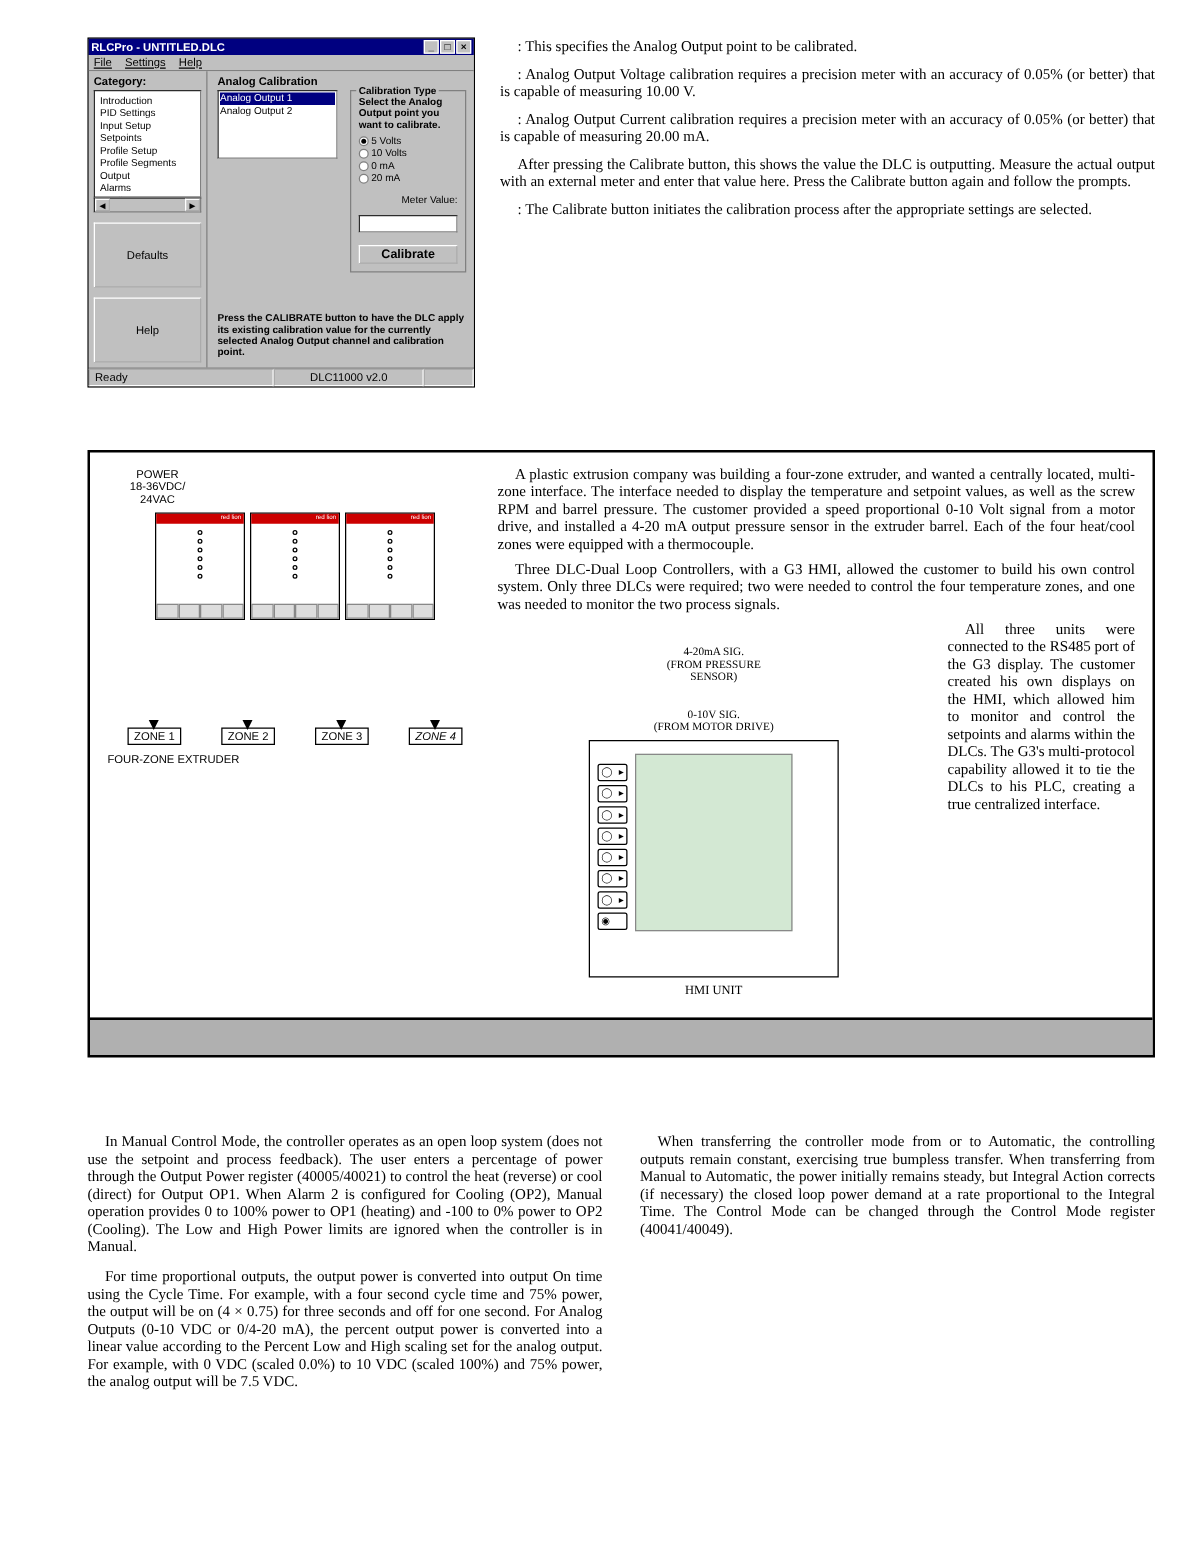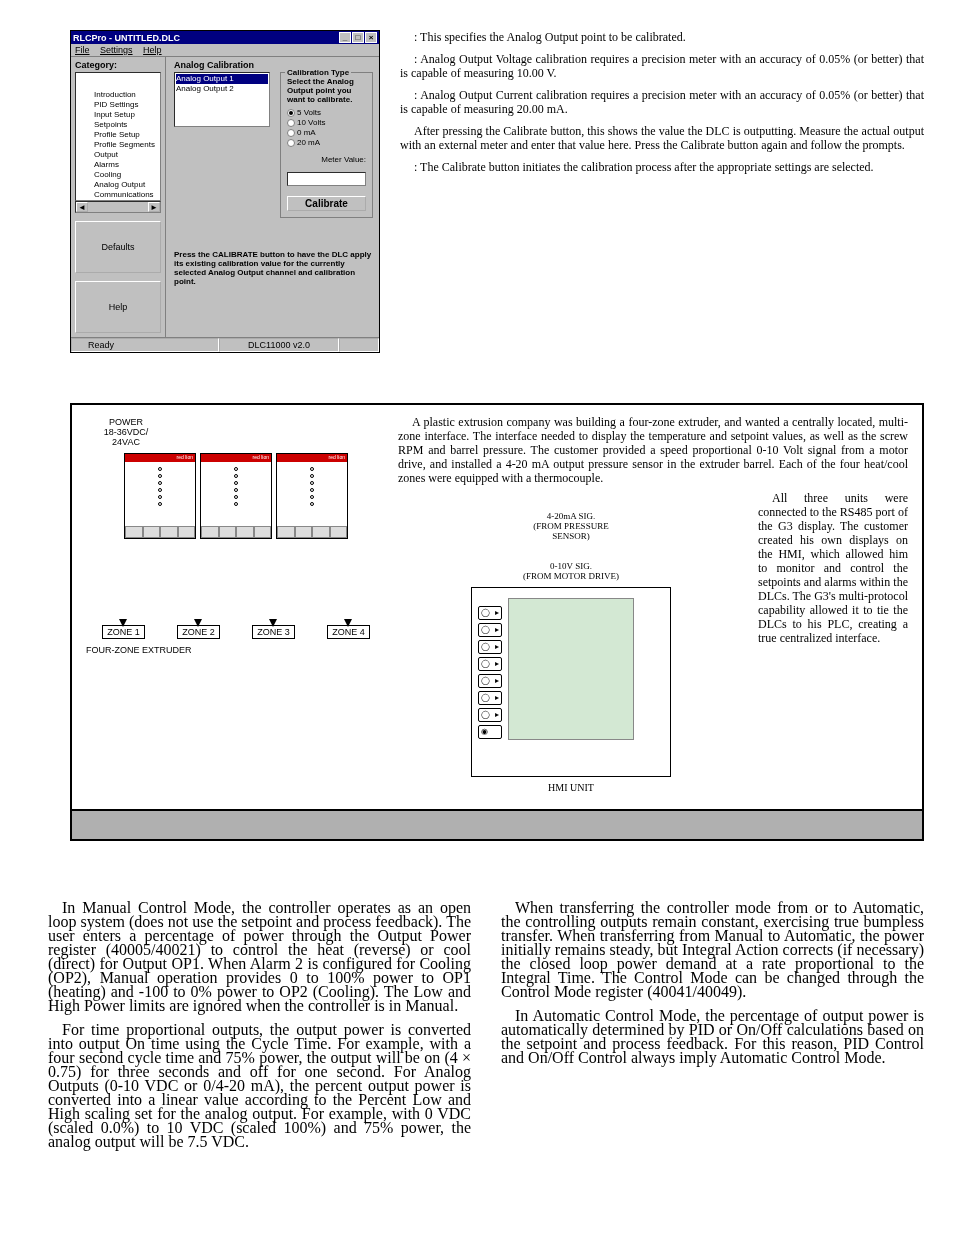--- a/index.html
+++ b/index.html
@@ -40,24 +40,24 @@
 
   .cat-col {
     width: 95px;
     padding: 3px 4px 4px 4px;
     border-right: 1px solid #808080;
   }
   .cat-col .lbl { font-weight: bold; margin-bottom:2px;}
   .cat-list {
     background: #fff;
     border: 1px inset #808080;
-    padding: 17px;
+    padding: 3px;
     font-size: 8px;
     line-height: 10px;
-    height: 129px;
+    height: 86px;
     overflow: hidden;
   }
   .cat-list div { padding: 0 1px; white-space: nowrap; }
   .cat-scroll { height:12px; background:#c0c0c0; border:1px inset #808080; display:flex;justify-content:space-between;font-size:8px;}
   .cat-scroll span{background:#c0c0c0;border:1px outset #fff;width:12px;text-align:center;}
   .cat-btn {
     margin-top: 8px;
     border: 1px outset #fff;
     background: #c0c0c0;
     padding: 20px 0;
@@ -74,21 +74,21 @@
   .fieldset .legend{position:absolute;top:-5px;left:4px;background:#c0c0c0;padding:0 2px;font-weight:bold;}
   .radio { display:flex;align-items:center;gap:2px;margin-top:1px;}
   .radio .r{width:8px;height:8px;border:1px solid #808080;border-radius:50%;background:#fff;display:inline-block;}
   .radio .r.on::after{content:"";display:block;width:4px;height:4px;background:#000;border-radius:50%;margin:1px;}
   .mv-box { border:1px inset #808080;background:#fff;height:14px;margin-top:8px;}
   .mv-lbl{font-size:8px;text-align:right;margin-top:8px;}
   .cal-btn{border:1px outset #fff;background:#c0c0c0;text-align:center;margin-top:10px;padding:1px 0;font-weight:bold;font-size:10px;}
   .instr { font-size:8px; font-weight:bold; margin-top:32px; line-height:9px;}
 
   .statusbar { display:flex;border-top:1px solid #808080;font-size:9px;}
-  .statusbar div{border:1px inset #fff;padding:1px 16px;}
+  .statusbar div{border:1px inset #fff;padding:1px 4px;}
   .statusbar .s1{flex:1;}
   .statusbar .s2{width:120px;text-align:center;}
   .statusbar .s3{width:40px;}
 
   
   .top-paras { flex: 1; text-align: justify; font-size: 12px; line-height: 14px; }
   .top-paras p { margin-bottom: 8px; text-indent: 14px; }
 
   
   .mid-box {
@@ -129,22 +129,22 @@
   .hmi-screen{border:1px solid #888;background:#d3e8d3;position:absolute;top:10px;left:36px;right:36px;bottom:36px;}
   .hmi-sidebtn{position:absolute;left:6px;width:24px;}
   .hmi-sidebtn div{border:1px solid #000;height:14px;margin-bottom:3px;border-radius:2px;display:flex;align-items:center;justify-content:space-between;padding:0 2px;font-size:8px;}
   .hmi-brand{position:absolute;top:10px;right:42px;font-size:8px;color:#c00;font-weight:bold;}
   .hmi-lbl{text-align:center;font-size:10px;margin-top:4px;}
 
   
   .bottom-cols {
     display:flex;
     gap: 30px;
-    margin: 60px 30px 0 48px;
-    font-size: 16px;
+    margin: 60px 30px 0 70px;
+    font-size: 12px;
     line-height: 14px;
     text-align: justify;
   }
   .bottom-cols .col { flex:1; }
   .bottom-cols p { margin-bottom:10px; text-indent:14px;}
 </style>
 </head>
 <body>
 
 <div class="top-section">
@@ -300,27 +300,28 @@
               <span></span>
               <span></span>
               <span></span>
             </div>
         </div>
       </div>
       <div class="zones">
         <div style="text-align:center;"><div class="arrow-down"></div><span>ZONE 1</span></div>
         <div style="text-align:center;"><div class="arrow-down"></div><span>ZONE 2</span></div>
         <div style="text-align:center;"><div class="arrow-down"></div><span>ZONE 3</span></div>
-        <div style="text-align:right;"><div class="arrow-down"></div><span>ZONE 4</span></div>
+        <div style="text-align:right;font-style:italic;"><div class="arrow-down"></div><span>ZONE 4</span></div>
       </div>
       <div class="dlabel">FOUR-ZONE EXTRUDER</div>
     </div>
 
     <div class="mid-text">
       <p>A plastic extrusion company was building a four-zone extruder, and wanted a centrally located, multi-zone interface. The interface needed to display the temperature and setpoint values, as well as the screw RPM and barrel pressure. The customer provided a speed proportional 0-10 Volt signal from a motor drive, and installed a 4-20 mA output pressure sensor in the extruder barrel. Each of the four heat/cool zones were equipped with a thermocouple.</p>
+      <p>Three DLC-Dual Loop Controllers, with a G3 HMI, allowed the customer to build his own control system. Only three DLCs were required; two were needed to control the four temperature zones, and one was needed to monitor the two process signals.</p>
 
       <div class="mid-flex2">
         <div class="hmi-block">
           <div class="sig-lbl"><span style="white-space:pre-line;">4-20mA SIG.
 (FROM PRESSURE
 SENSOR)</span></div>
           <div class="sig-lbl" style="margin-bottom:6px;"><span style="white-space:pre-line;">0-10V SIG.
 (FROM MOTOR DRIVE)</span></div>
           <div class="hmi">
             <div class="hmi-brand">red lion</div>
@@ -370,15 +371,14 @@
   <div class="grey-bar"></div>
 </div>
 
 <div class="bottom-cols">
   <div class="col">
     <p>In Manual Control Mode, the controller operates as an open loop system (does not use the setpoint and process feedback). The user enters a percentage of power through the Output Power register (40005/40021) to control the heat (reverse) or cool (direct) for Output OP1. When Alarm 2 is configured for Cooling (OP2), Manual operation provides 0 to 100% power to OP1 (heating) and -100 to 0% power to OP2 (Cooling). The Low and High Power limits are ignored when the controller is in Manual.</p>
     <p>For time proportional outputs, the output power is converted into output On time using the Cycle Time. For example, with a four second cycle time and 75% power, the output will be on (4 × 0.75) for three seconds and off for one second. For Analog Outputs (0-10 VDC or 0/4-20 mA), the percent output power is converted into a linear value according to the Percent Low and High scaling set for the analog output. For example, with 0 VDC (scaled 0.0%) to 10 VDC (scaled 100%) and 75% power, the analog output will be 7.5 VDC.</p>
   </div>
   <div class="col">
     <p>When transferring the controller mode from or to Automatic, the controlling outputs remain constant, exercising true bumpless transfer. When transferring from Manual to Automatic, the power initially remains steady, but Integral Action corrects (if necessary) the closed loop power demand at a rate proportional to the Integral Time. The Control Mode can be changed through the Control Mode register (40041/40049).</p>
-    <p>In Automatic Control Mode, the percentage of output power is automatically determined by PID or On/Off calculations based on the setpoint and process feedback. For this reason, PID Control and On/Off Control always imply Automatic Control Mode.</p>
   </div>
 </div>
 
 </body></html>

